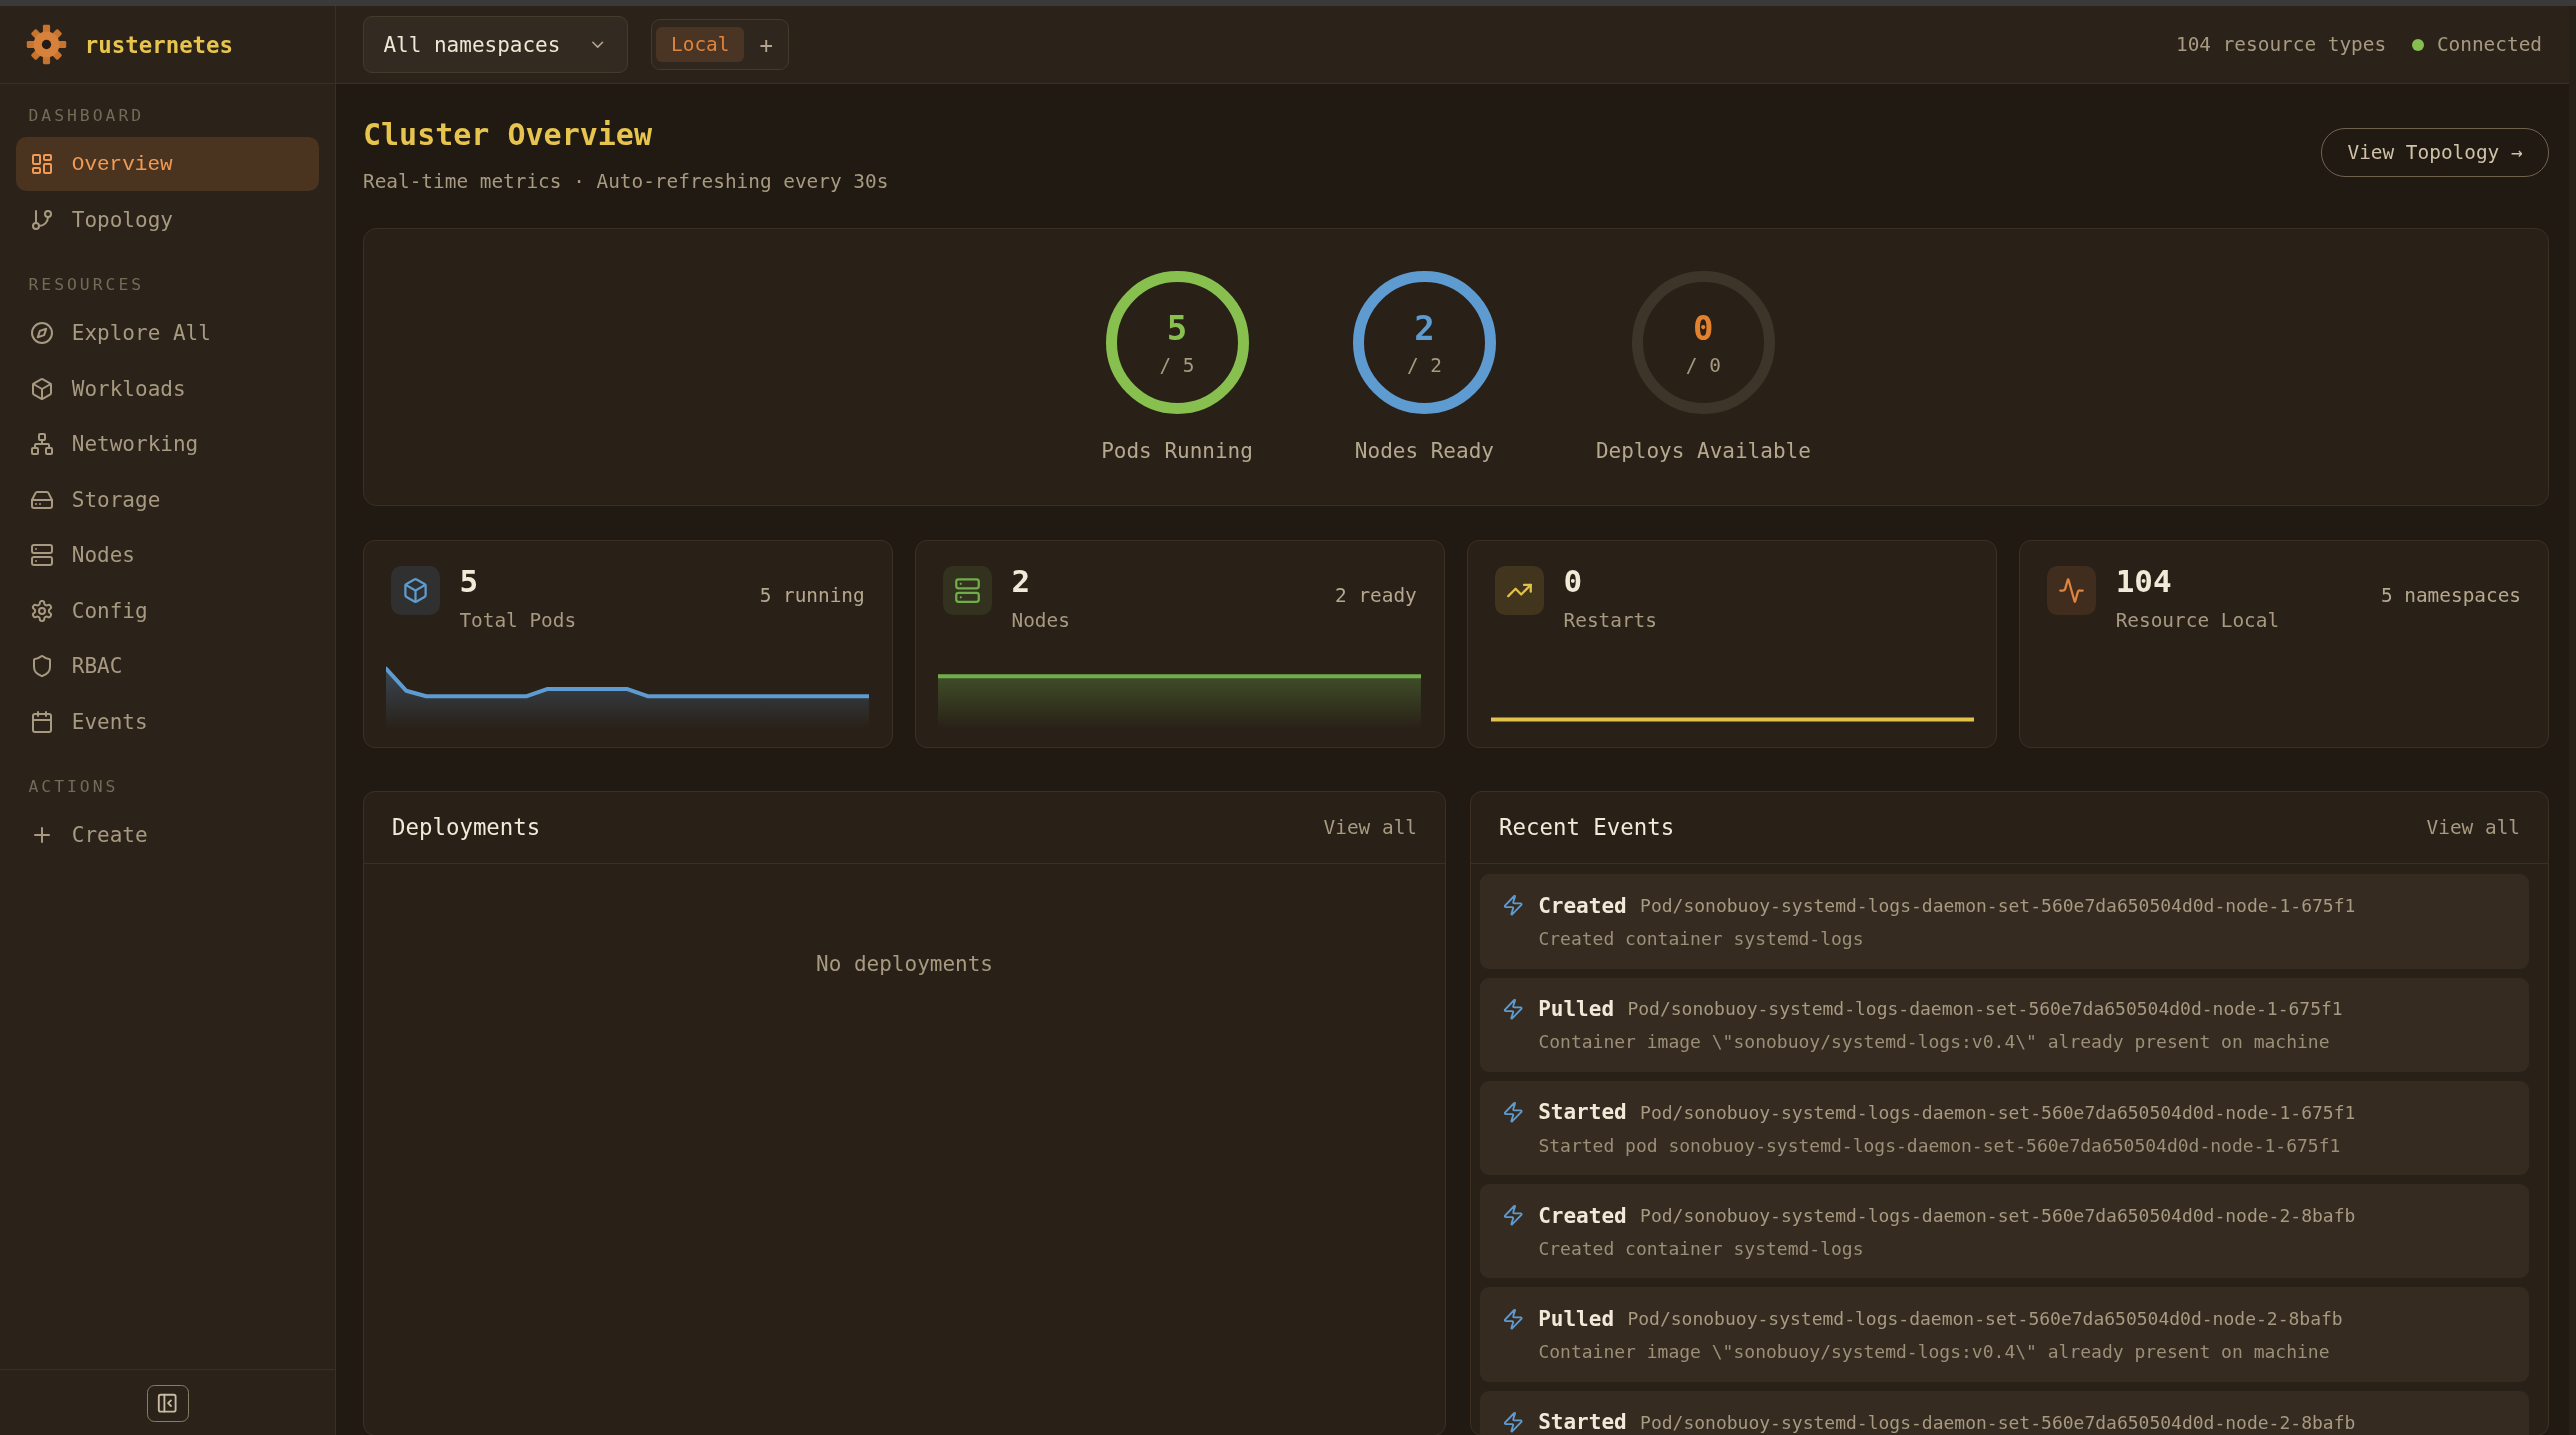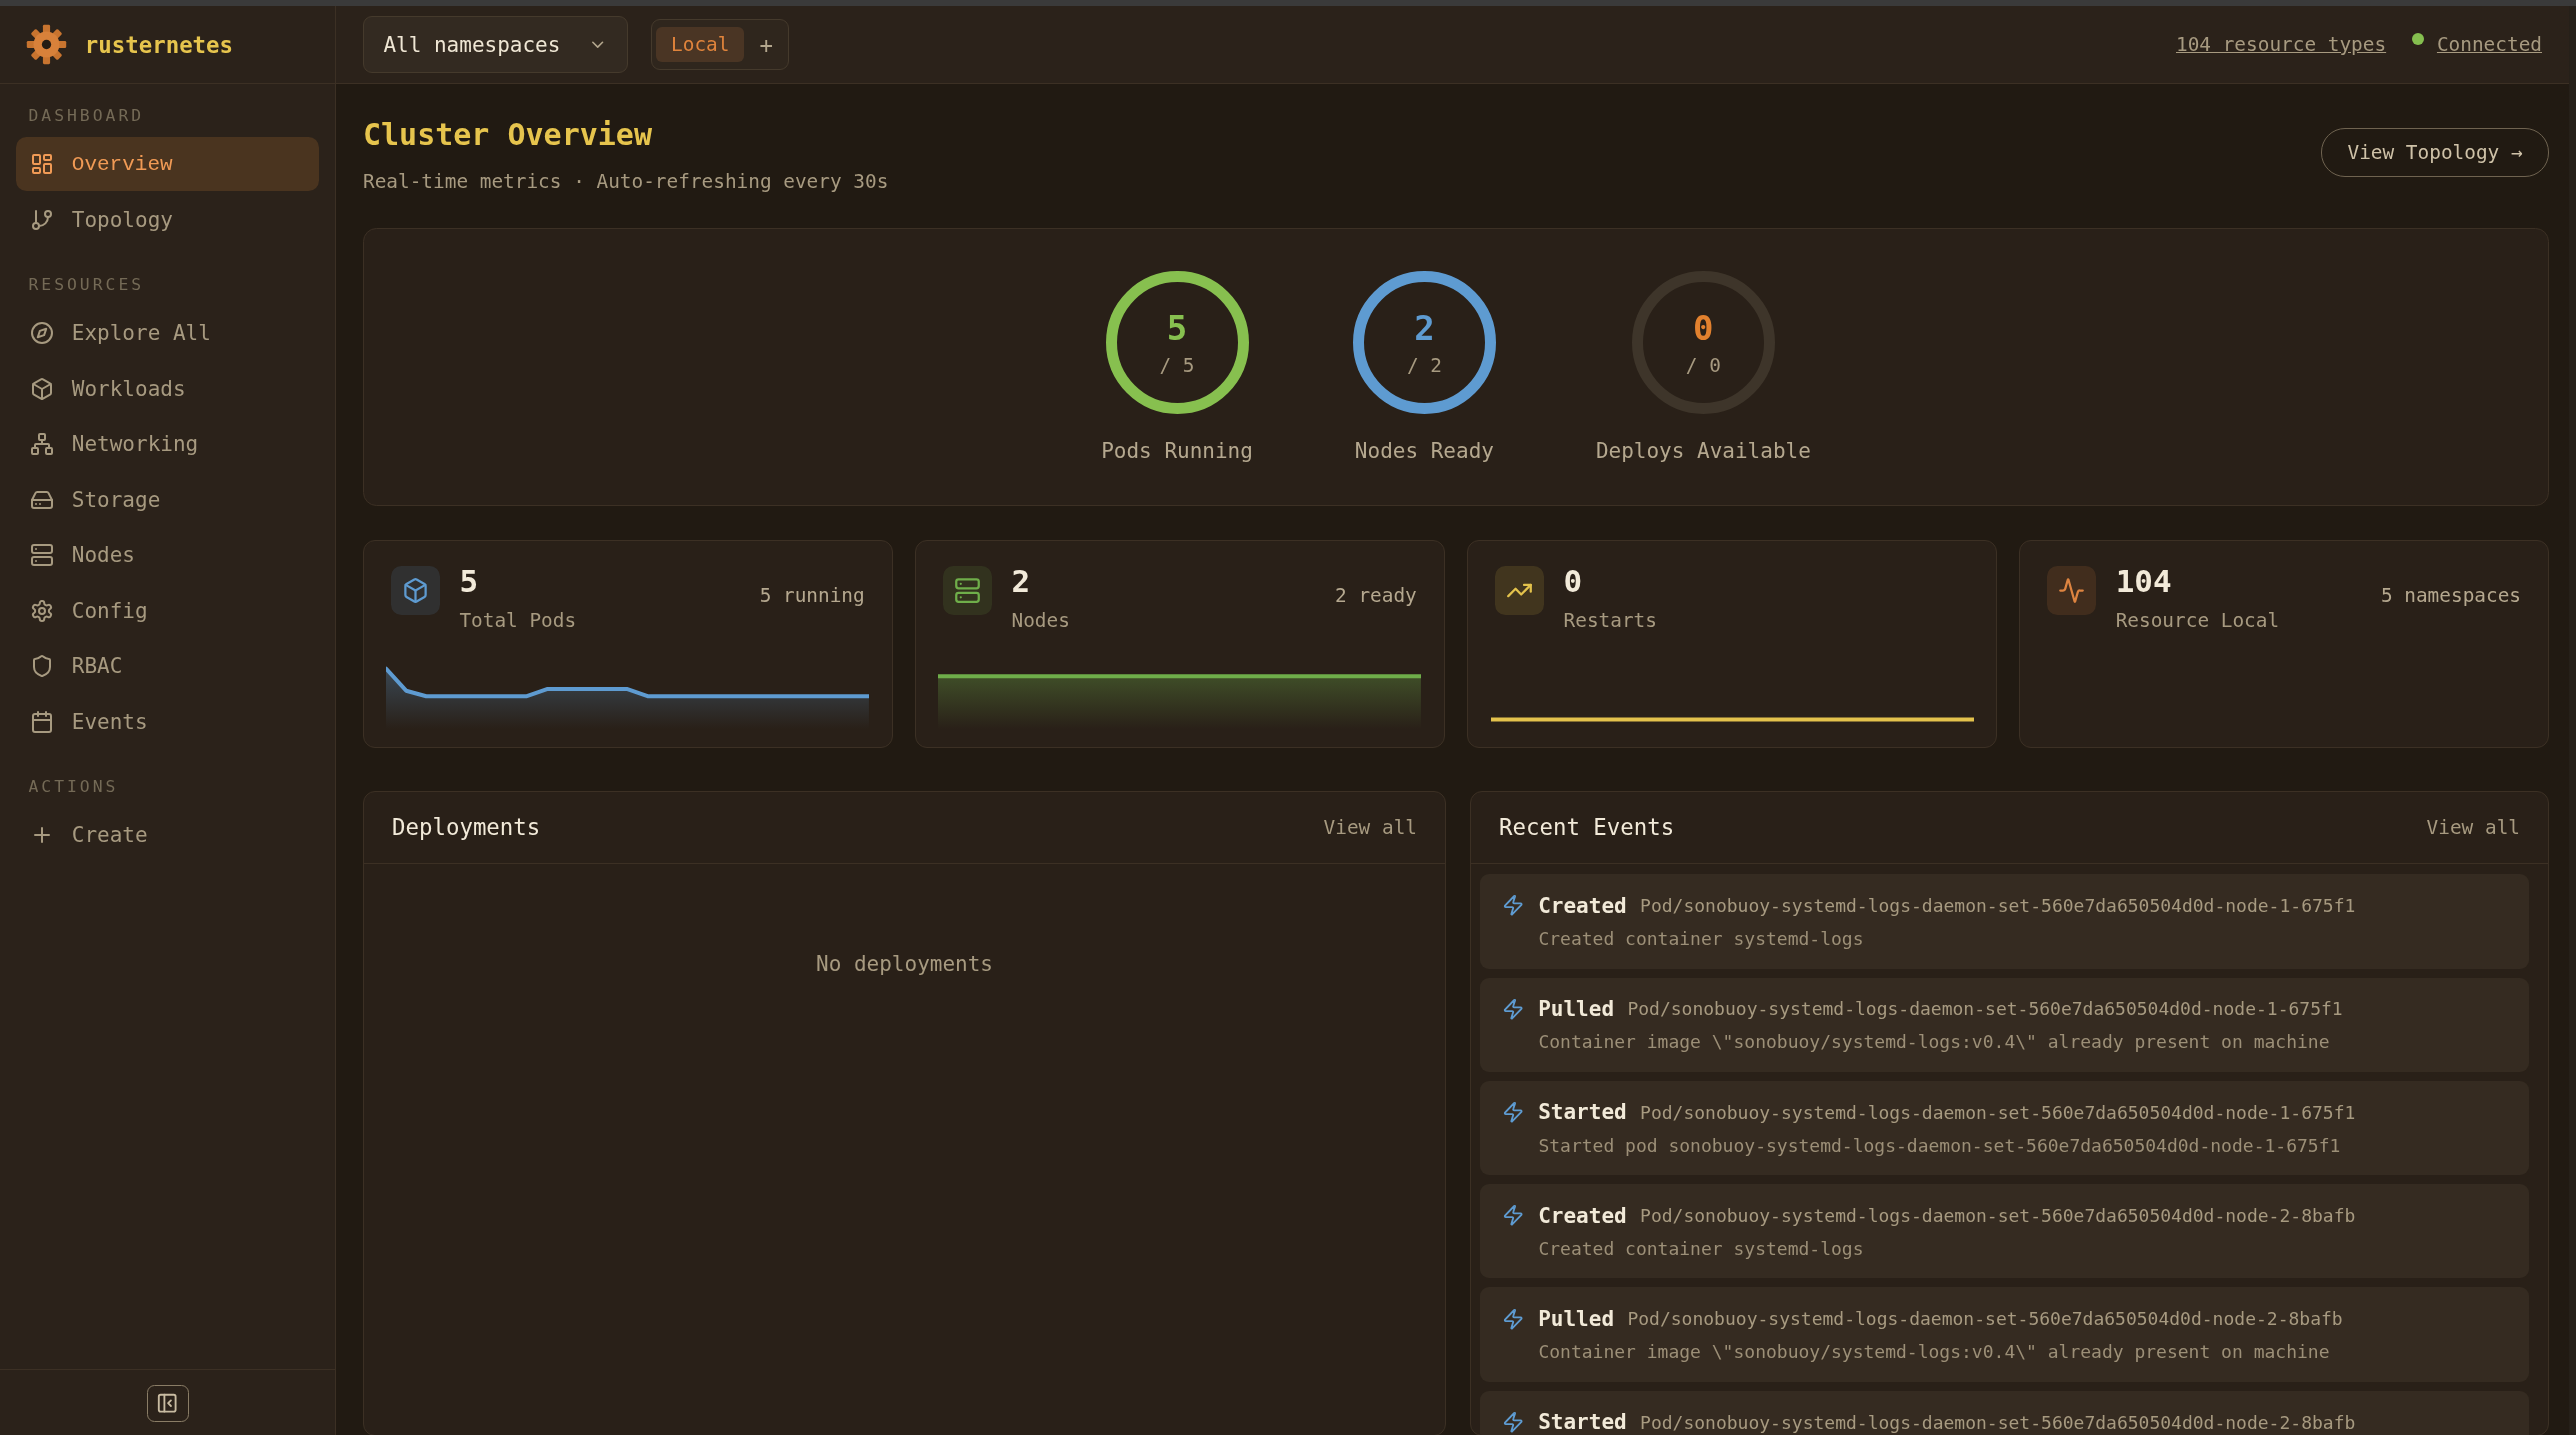--- a/index.html
+++ b/index.html
@@ -32,21 +32,21 @@
   .collapse-btn .i { width:22.4px; height:22.4px; }
 
   
   .main { flex:1; display:flex; flex-direction:column; min-width:0; }
   .topbar { height:78px; background:var(--panel2,#2b221a); border-bottom:1.5px solid var(--border,#3c3024); display:flex; align-items:center; padding:0 34px 0 27px; }
   .ns-select { display:flex; align-items:center; gap:28px; background:#332a21; border:1.5px solid #453a2c; border-radius:9px; padding:0 19.4px; height:57px; font-size:21px; color:var(--text,#efe6d4); cursor:pointer; }
   .ns-select .i { width:19.4px; height:19.4px; color:#b3a68d; }
   .ctx-group { display:flex; align-items:center; gap:4.5px; margin-left:22.4px; background:#2f261d; border:1.5px solid #453a2c; border-radius:9px; padding:4.5px; height:51px; }
   .ctx-chip { background:#4a3524; color:var(--orange,#e0843c); font-size:19.4px; padding:6px 15px; border-radius:6px; cursor:pointer; }
   .ctx-add { color:#b3a68d; font-size:22.4px; padding:0 10.5px; background:transparent; border:none; cursor:pointer; font-family:inherit; }
-  .topbar-right { margin-left:auto; display:flex; gap:13.4px; font-size:19.4px; color:var(--muted,#ab9d83);text-decoration:underline; }
+  .topbar-right { margin-left:auto; display:flex; align-items:center; gap:13.4px; font-size:19.4px; color:var(--muted,#ab9d83); }
   .status-dot { width:12px; height:12px; border-radius:50%; background:var(--green,#85bf4f); margin-left:12px; }
 
   .content { flex:1; padding:33px 27px 0 27px; background:var(--bg,#211a12); min-height:0; display:flex; flex-direction:column; }
 
   .page-head { display:flex; align-items:flex-start; justify-content:space-between; height:87px; }
   .page-title { font-size:30px; font-weight:bold; color:var(--yellow,#e6c44d); }
   .page-subtitle { margin-top:18px; font-size:19.4px; color:var(--muted,#ab9d83); }
   .topology-btn { margin-top:10.5px; border:1.5px solid #6f6350; background:transparent; color:#cfc2a8; font-size:19.4px; font-family:inherit; padding:12px 25.4px; border-radius:24px; cursor:pointer; }
 
   

